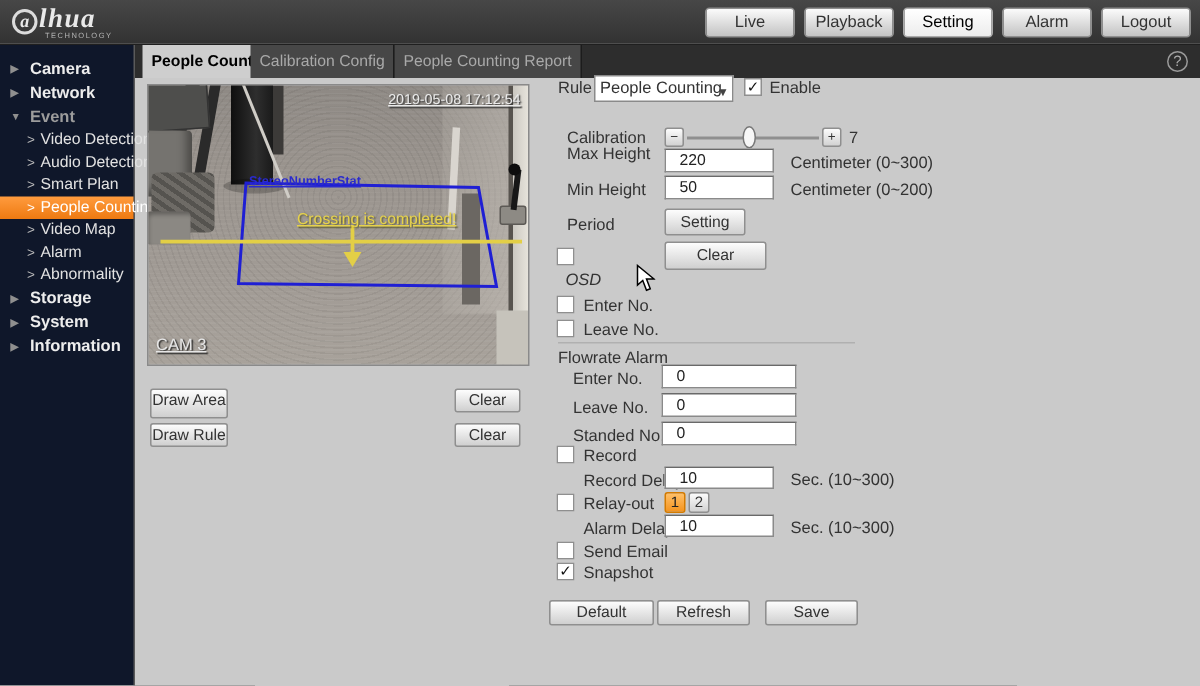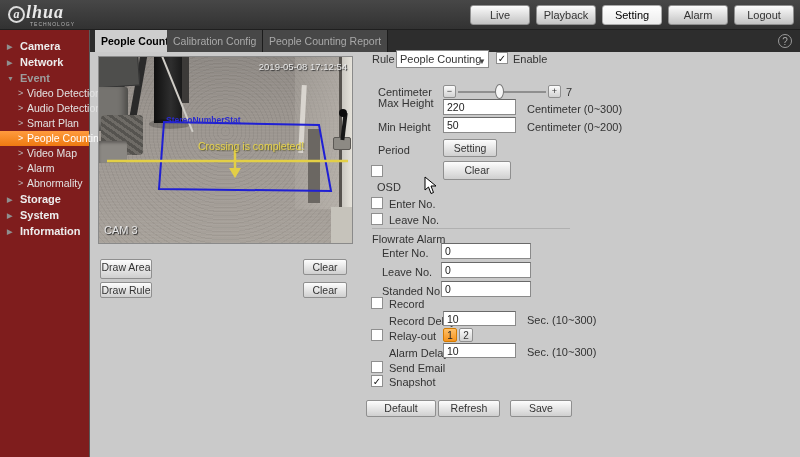--- a/index.html
+++ b/index.html
@@ -15,21 +15,21 @@
   .logo { position:absolute; left:8px; top:2px; display:flex; align-items:flex-end; color:#e9e9e9; }
   .logo-ring { width:17px; height:17px; border:2px solid #dcdcdc; border-radius:50%;
     display:flex; align-items:center; justify-content:center; font:italic bold 12px "Liberation Serif", serif; }
   .logo-rest { font:italic bold 18px "Liberation Serif", serif; letter-spacing:1px; margin-left:1px; }
   .logo-sub { position:absolute; left:30px; top:21px; font-size:5px; letter-spacing:1px; color:#b5b5b5; }
   .top-btn { position:absolute; top:5px; width:60px; height:20px; line-height:18px;
     text-align:center; font-weight:normal; color:#333; border:1px solid #8f8f8f; border-radius:3px;
     background:linear-gradient(#fbfbfb,#c3c3c3); cursor:pointer; }
   .top-btn.active { background:linear-gradient(#ffffff,#ececec); color:#000; border-color:#aaa; }
   
-  .sidebar { position:absolute; left:0; top:30px; width:90px; height:427px; background:#7f1d1d;
+  .sidebar { position:absolute; left:0; top:30px; width:90px; height:427px; background:#0f172a;
     border-right:1px solid #5a5a5a; }
   .side-item { position:relative; height:16px; line-height:16px; color:#ededed; cursor:pointer; white-space:nowrap; }
   .side-item.top { font-weight:bold; }
   .side-item.top .lbl { position:absolute; left:20px; }
   .side-item.top .arr { position:absolute; left:7px; font-size:7px; color:#8f8f8f; top:1px; }
   .side-item.dim { color:#9c9c9c; }
   .side-item.sub { height:15px; line-height:15px; font-size:10.5px; color:#e2e2e2; }
   .side-item.sub .arr { position:absolute; left:18px; font-size:9px; color:#bdbdbd; }
   .side-item.sub .lbl { position:absolute; left:27px; }
   .side-item.sub.active { background:linear-gradient(#ff9b3e,#ee7a11); color:#fff; }
@@ -44,33 +44,33 @@
     border-radius:50%; color:#ababab; font-size:10px; line-height:13px; text-align:center; cursor:pointer; }
   
   .video { position:absolute; left:99px; top:57px; width:253px; height:186px; overflow:hidden;
     outline:1px solid #8a8a8a;
     background:
       repeating-radial-gradient(circle at 50% 40%, rgba(0,0,0,.05) 0 1px, transparent 1px 4px),
       repeating-linear-gradient(0deg, rgba(255,255,255,.04) 0 1px, transparent 1px 3px),
       linear-gradient(180deg,#8e8984 0%, #9a948e 30%, #a19b95 70%, #a8a29b 100%);
   }
   .shape { position:absolute; }
-  .vtext { position:absolute; z-index:5; }
+  .vtext { position:absolute; z-index:5;text-decoration:underline; }
   .ts { right:5px; top:4px; color:#eaeaea; font-size:9.5px; text-shadow:1px 1px 1px #333; }
   .cam { left:5px; bottom:7px; color:#e6e6e6; font-size:11px; text-shadow:1px 1px 1px #222; }
   .msg { left:99px; top:83px; color:#e6d24a; font-size:10.5px; text-shadow:1px 1px 1px rgba(60,60,0,.6); }
   .arealbl { left:67px; top:58px; color:#2a2acd; font-size:8.5px; font-weight:bold; }
   .overlay-svg { position:absolute; inset:0; z-index:4; }
   
   .btn { position:absolute; text-align:center; color:#333; border:1px solid #8f8f8f; border-radius:2px;
     background:linear-gradient(#fdfdfd,#cfcfcf); cursor:pointer; font-size:10.5px; }
   .lbl-txt { position:absolute; white-space:nowrap; color:#333; }
   .unit { color:#333; }
   .inp { position:absolute; border:1px solid #8a8a8a; border-top-color:#696969; background:#fff;
-    font:10.5px "Liberation Sans", sans-serif; color:#222; padding:0 3px; }
+    font:10.5px "Liberation Sans", sans-serif; color:#222; padding:0 9px; }
   .cb { position:absolute; width:12px; height:12px; background:#fff; border:1px solid #8f8f8f;
     font-size:10px; line-height:11px; text-align:center; color:#111; cursor:pointer; }
   .select { position:absolute; background:#fff; border:1px solid #8a8a8a; height:18px; line-height:16px;
     padding:0 3px; cursor:pointer; }
   .select .dd { position:absolute; right:2px; top:3px; font-size:8px; color:#444; }
   fieldset.group { position:absolute; left:370px; top:78px; width:213px; height:310px;
     border:1px solid #a6a6a6; }
   fieldset.group legend { margin-left:5px; padding:0 3px; font-size:10.5px; color:#333; }
   .sld-btn { position:absolute; width:13px; height:13px; border:1px solid #8f8f8f; border-radius:2px;
     background:linear-gradient(#fcfcfc,#d2d2d2); font-size:9px; line-height:11px; text-align:center; cursor:pointer; }
@@ -207,41 +207,41 @@
 
   <div class="lbl-txt" style="left:372px;top:53px;">Rule</div>
   <div class="select" style="left:396px;top:50px;width:93px;">
     <span>People Counting</span>
     <span class="dd">▼</span>
   </div>
   <div class="cb" style="left:496px;top:52px;"><span>✓</span></div>
   <div class="lbl-txt" style="left:513px;top:53px;">Enable</div>
 
 
-  <div class="lbl-txt" style="left:378px;top:86px;">Centimeter</div>
+  <div class="lbl-txt" style="left:378px;top:86px;">Calibration</div>
   <div class="sld-btn" style="left:443px;top:85px;">−</div>
   <div class="sld-track" style="left:458px;top:91px;width:88px;"></div>
   <div class="sld-thumb" style="left:495px;top:84px;"></div>
   <div class="sld-btn" style="left:548px;top:85px;">+</div>
   <div class="lbl-txt" style="left:566px;top:86px;">7</div>
 
   <div class="lbl-txt" style="left:378px;top:97px;">Max Height</div>
   <input class="inp" style="left: 443px; top: 99px; width: 73px; height: 16px;" value="220">
   <div class="lbl-txt unit" style="left:527px;top:103px;text-align:center;">Centimeter (0~300)</div>
 
   <div class="lbl-txt" style="left:378px;top:121px;">Min Height</div>
   <input class="inp" style="left: 443px; top: 117px; width: 73px; height: 16px;" value="50">
   <div class="lbl-txt unit" style="left:527px;top:121px;">Centimeter (0~200)</div>
 
   <div class="lbl-txt" style="left:378px;top:144px;">Period</div>
   <div class="btn" style="left:443px;top:139px;width:54px;height:18px;line-height:16px;">Setting</div>
 
   <div class="cb" style="left:371px;top:165px;"></div>
   <div class="btn" style="left:443px;top:161px;width:68px;height:19px;line-height:17px;">Clear</div>
-  <div class="lbl-txt" style="left:377px;top:181px;">OSD</div>
+  <div class="lbl-txt" style="left:377px;top:181px;font-style:italic;">OSD</div>
 
   <div class="cb" style="left:371px;top:197px;"></div>
   <div class="lbl-txt" style="left:389px;top:198px;">Enter No.</div>
   <div class="cb" style="left:371px;top:213px;"></div>
   <div class="lbl-txt" style="left:389px;top:214px;">Leave No.</div>
 
   <div class="hline" style="left:372px;top:228px;width:198px;"></div>
   <div class="lbl-txt" style="left:372px;top:233px;">Flowrate Alarm</div>
 
   <div class="lbl-txt" style="left:382px;top:247px;">Enter No.</div>

